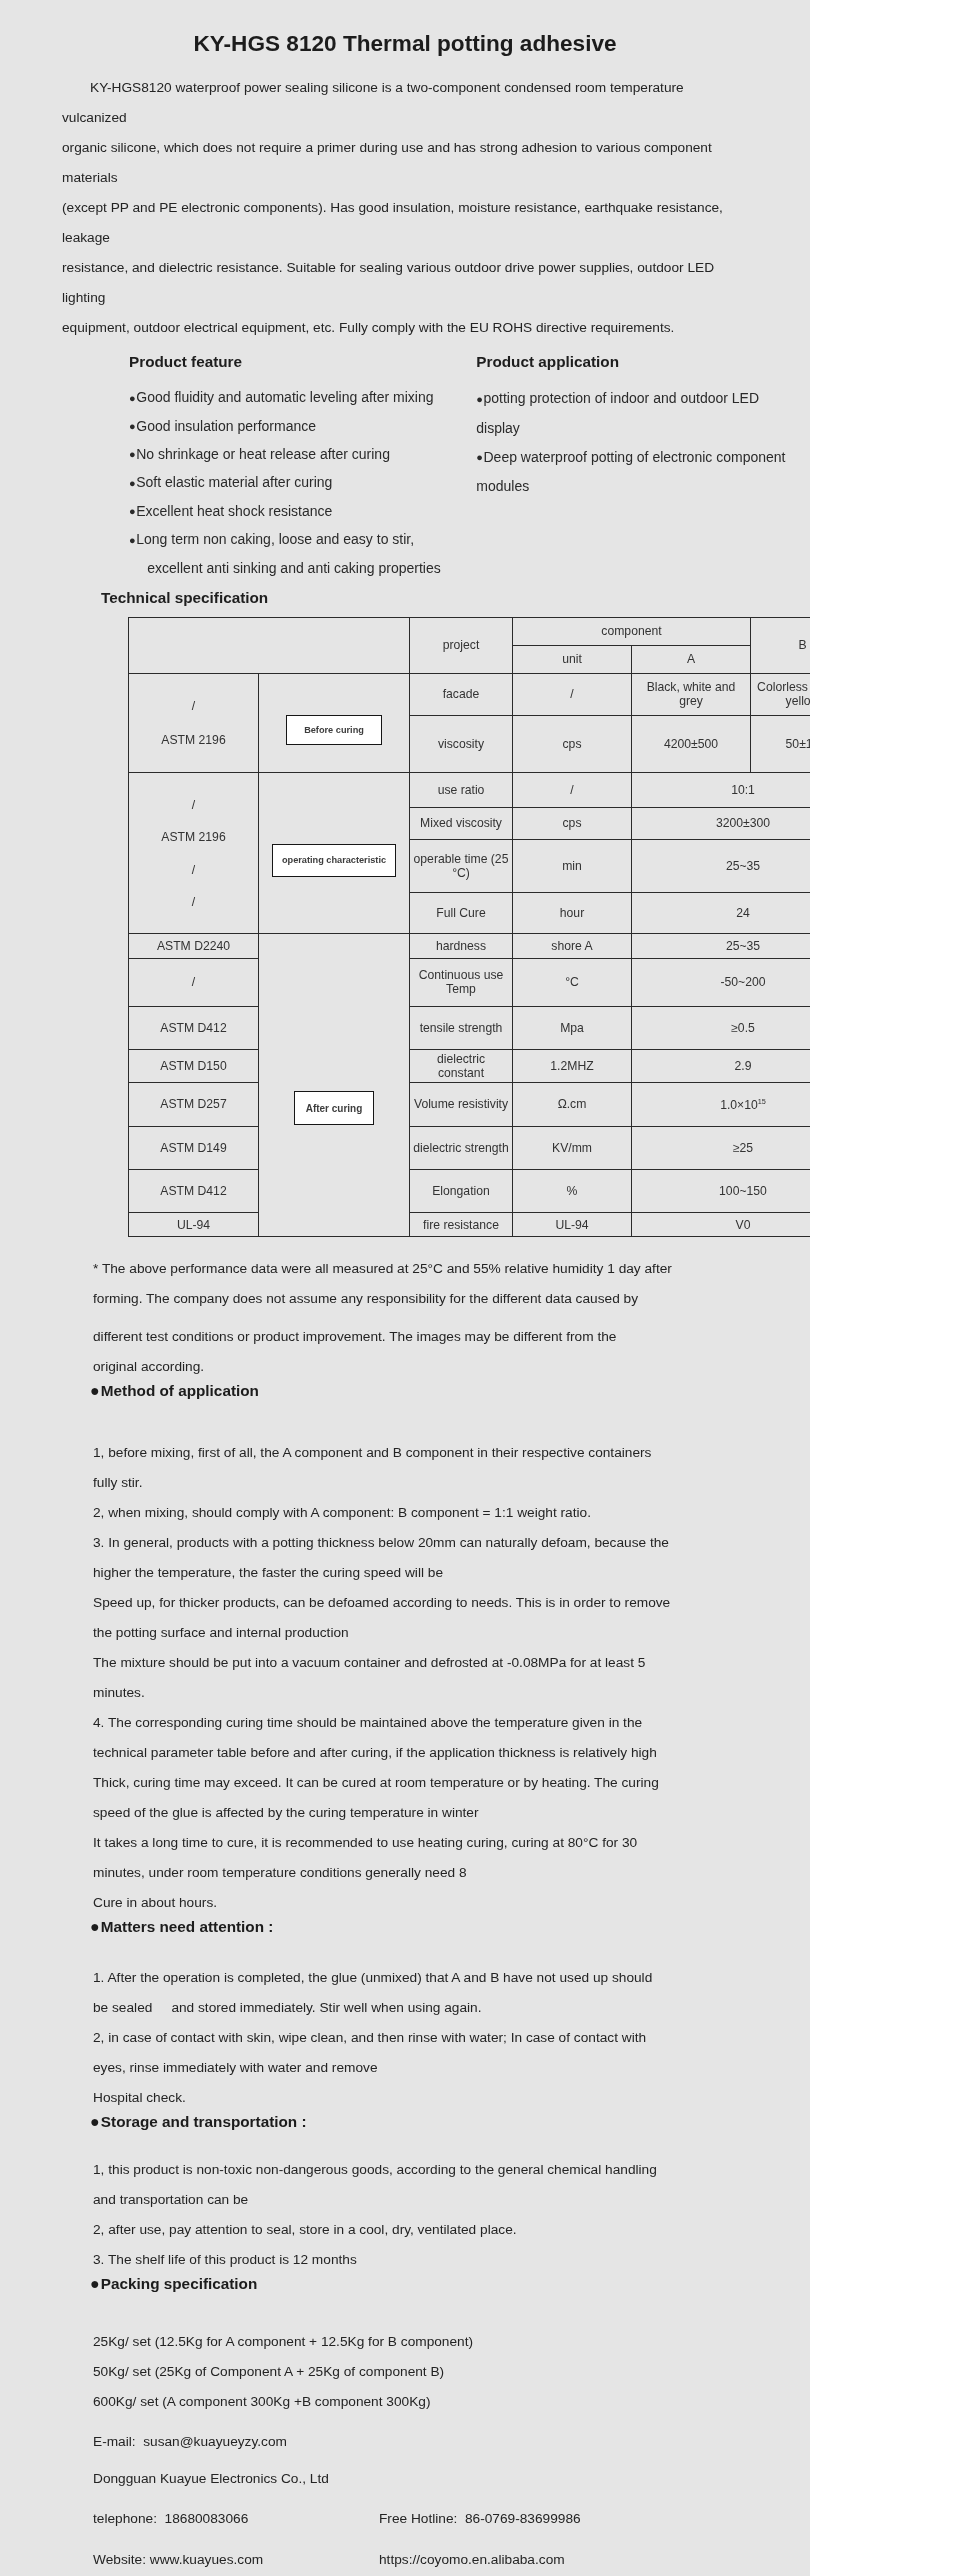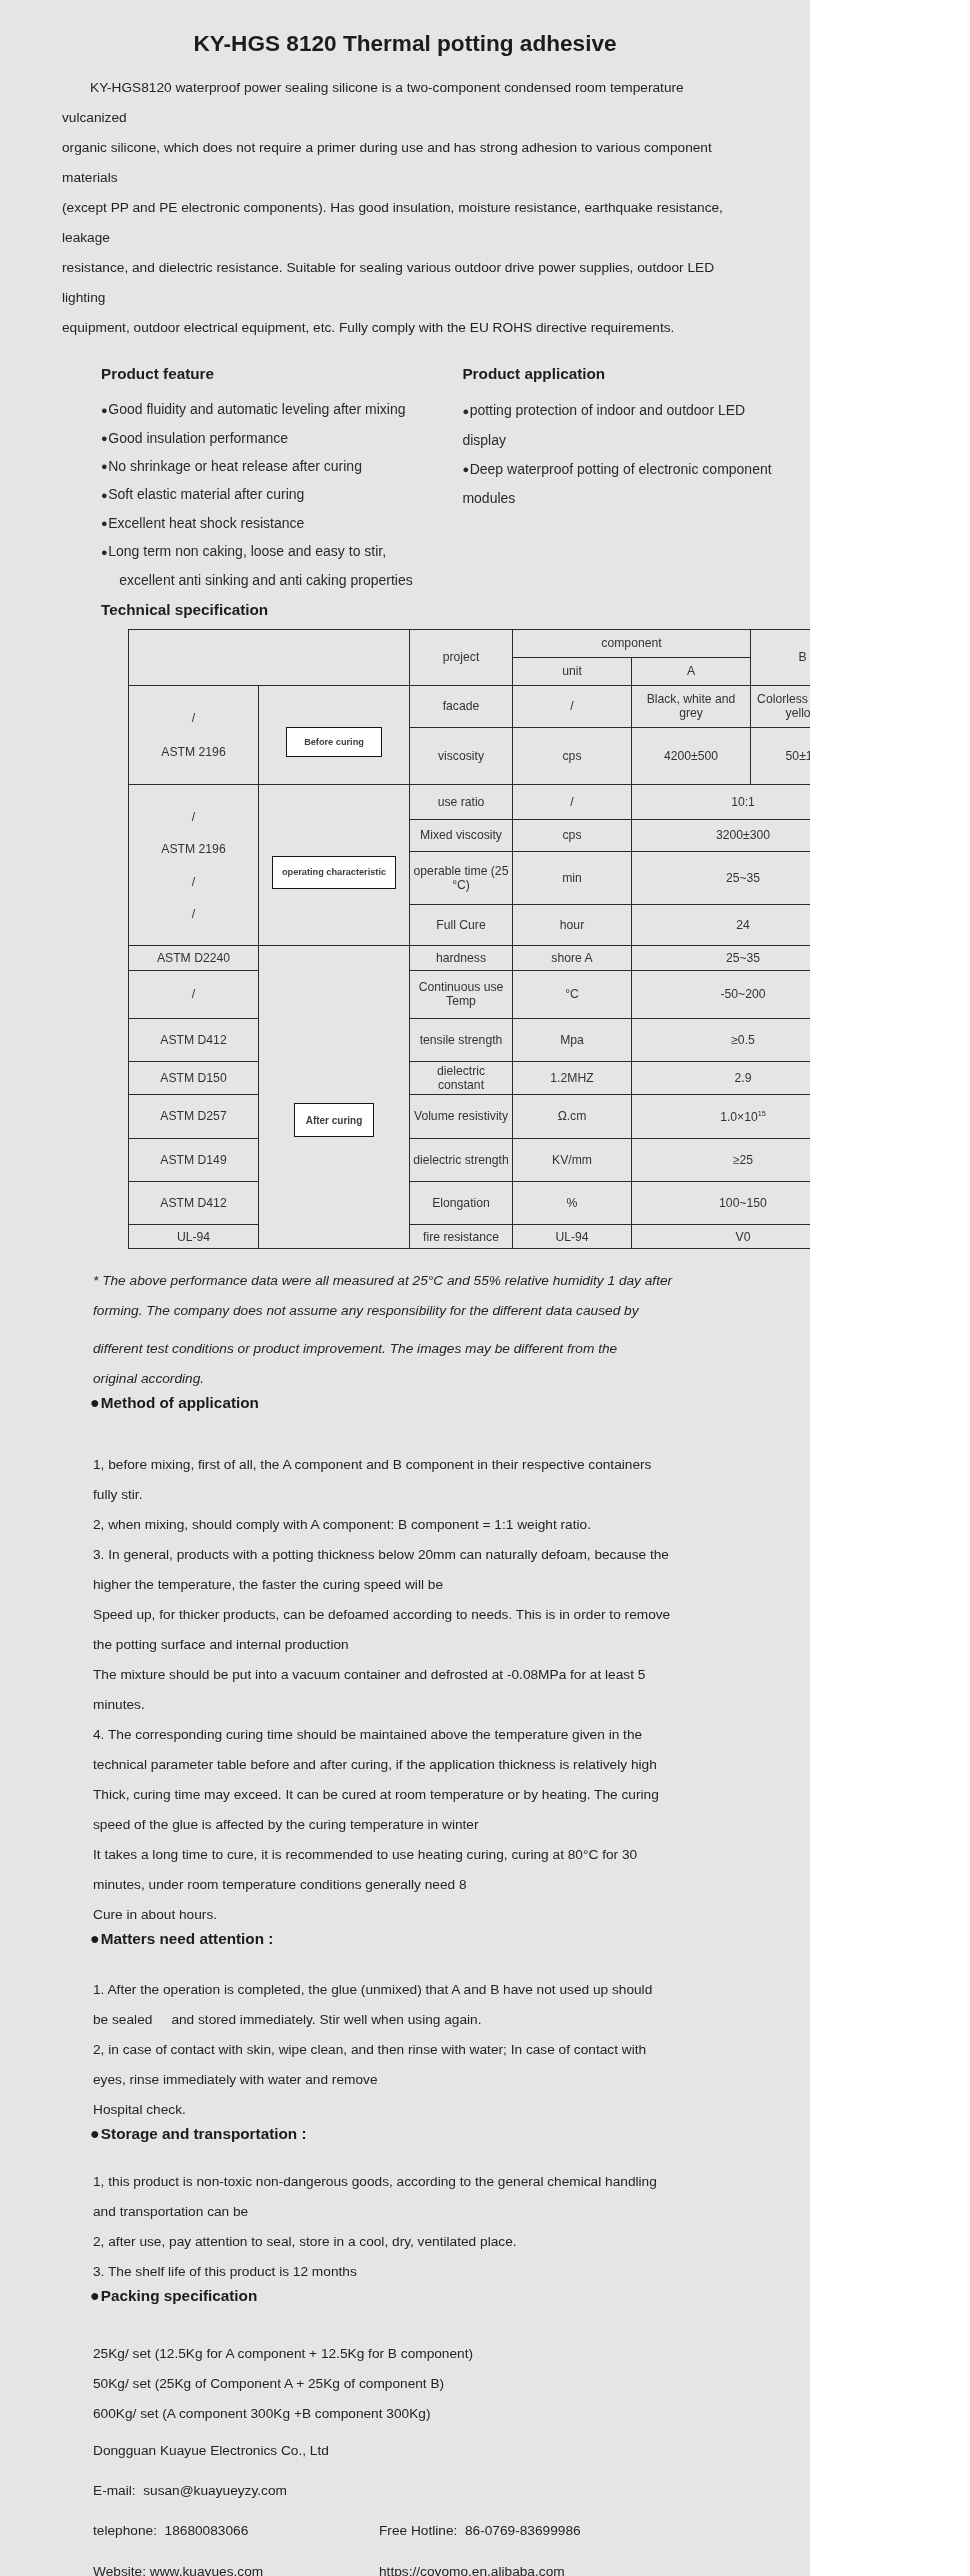--- a/index.html
+++ b/index.html
@@ -25,21 +25,21 @@
   .intro {
     margin: 16px 72px 0 62px;
     font-size: 13.7px;
     line-height: 30px;
     text-indent: 28px;
     color: #242424;
     white-space: pre-line;
   }
 
   
-  .cols { display: flex; margin-top: 22px; }
+  .cols { display: flex; margin-top: 10px; padding-left: 28px; }
   .col-left { margin-left: 101px; width: 415px; }
   .col-right { margin-left: 6.1px; width: 406px; }
   h2.colhead { margin: 0; font-size: 15.3px; font-weight: bold; color: #1e1e1e; }
   .feat-list { margin-top: 12.2px; }
   .feat-item { font-size: 14px; line-height: 28px; color: #2a2a2a; }
   .feat-item .li-dot { font-size: 11px; vertical-align: 0.6px; margin-right: 0.6px; }
   .feat-item.cont { padding-left: 18.3px; }
   .app-list { margin-top: 13.4px; }
   .app-item { font-size: 14px; line-height: 29px; color: #2a2a2a; }
   .app-item .li-dot { font-size: 11px; vertical-align: 0.6px; margin-right: 0.6px; }
@@ -72,21 +72,21 @@
   .stage-box.before { font-size: 9.2px; padding: 9.2px 17px; }
   .stage-box.operating { font-size: 9.2px; padding: 10.4px 8.6px; }
   .stage-box.after { font-size: 10px; padding: 10.4px 10.4px; transform: translateY(16px); }
   .cell-a-mid { font-size: 11px; padding: 1.2px 1.2px; }
   .cell-b-small { font-size: 8.2px; padding: 1.2px 1.2px; }
   sup.exp { font-size: 7.3px; }
 
   
   .body-block { margin: 0 73px 0 93px; font-size: 13.7px; line-height: 30px; color: #242424; }
   .body-block p { margin: 0; white-space: pre-line; }
-  .note-block { margin-top: 17px; font-style: italic; }
+  .note-block { margin-top: 17px; }
   .note-block p.p2 { margin-top: 7.3px; }
 
   h2.sec {
     display: flex; align-items: center;
     margin: 0 0 0 90px;
     font-size: 15.3px; font-weight: bold; color: #1c1c1c;
   }
   h2.sec .dot { font-size: 16px; margin-right: 1.2px; }
   .mt-method-head { margin-top: 18.3px; }
   .mt-method-body { margin-top: 38px; }
@@ -331,22 +331,22 @@
   <h2 class="sec mt-packing-head">
       <span class="dot">●</span>
       <span>Packing specification</span>
     </h2>
   <div class="body-block mt-packing-body">
     <p>25Kg/ set (12.5Kg for A component + 12.5Kg for B component)</p>
     <p>50Kg/ set (25Kg of Component A + 25Kg of component B)</p>
     <p>600Kg/ set (A component 300Kg +B component 300Kg)</p>
   </div>
 
+  <div class="contact-line email">E-mail:&nbsp; susan@kuayueyzy.com</div>
   <div class="contact-line company">Dongguan Kuayue Electronics Co., Ltd</div>
-  <div class="contact-line email">E-mail:&nbsp; susan@kuayueyzy.com</div>
   <div class="contact-line phones">
     <span class="lead-col">telephone:&nbsp; 18680083066</span><span>Free Hotline:&nbsp; 86-0769-83699986</span>
   </div>
   <div class="contact-line webs">
     <span class="lead-col">Website: www.kuayues.com</span><span>https://coyomo.en.alibaba.com</span>
   </div>
   <div class="contact-line factory">factory address :  Xiangtian Science Park, Dongkeng Town, Dongguan City, Guangdong
 Province</div>
 
 </div>

